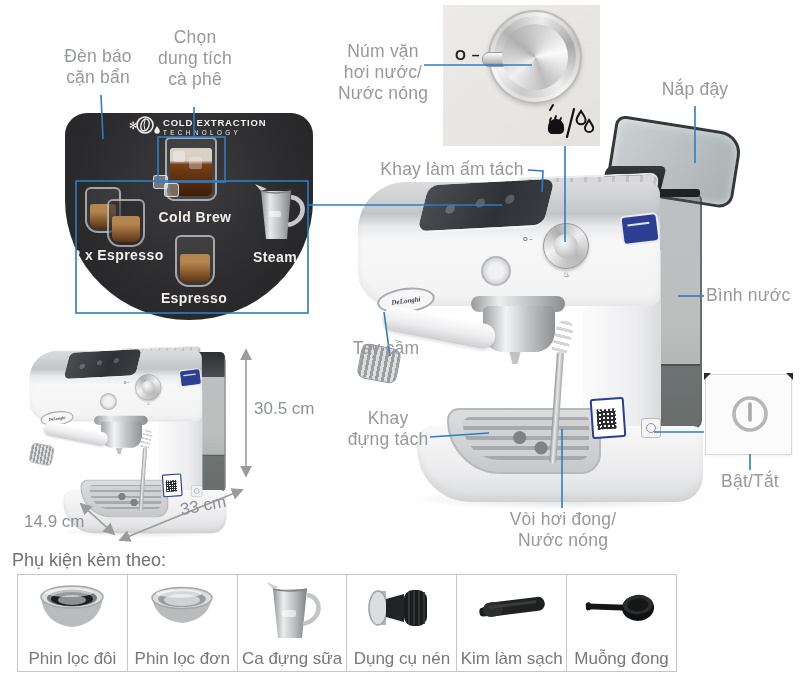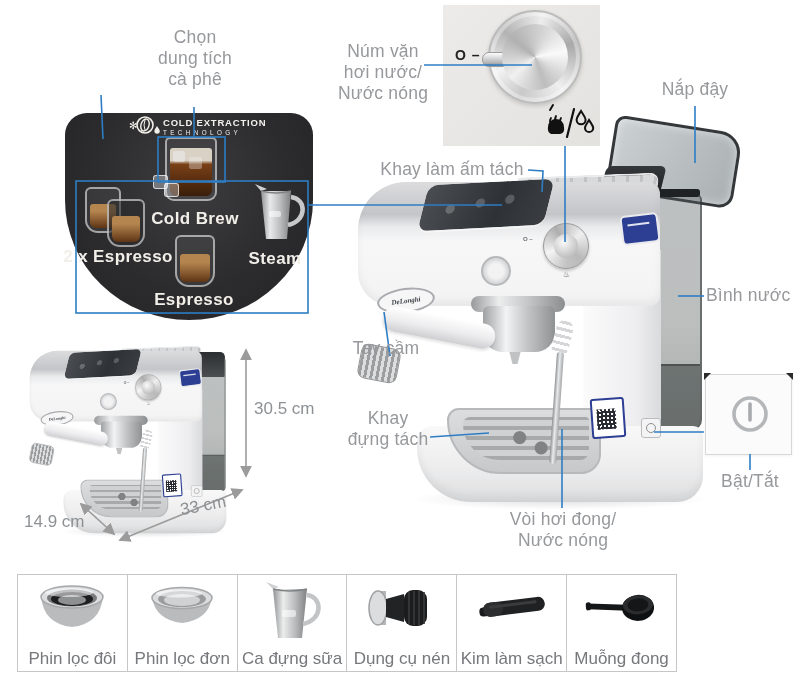--- a/index.html
+++ b/index.html
@@ -12,21 +12,21 @@
   .ctr{transform:translateX(-50%);}
   
   .overlay{position:absolute;left:0;top:0;z-index:10;pointer-events:none;}
   
   .panel{position:absolute;left:65px;top:113px;width:248px;height:207px;z-index:3;
          background:radial-gradient(ellipse at 50% 35%,#3d3d40 0%,#2c2c2e 55%,#232325 100%);
          border-radius:22px 22px 50% 50%/22px 22px 58% 58%;}
   .panel .logo-text{position:absolute;left:98px;top:4px;color:#f4f2ee;}
   .panel .logo-text .l1{font-size:9.5px;font-weight:bold;letter-spacing:.8px;}
   .panel .logo-text .l2{font-size:6.3px;letter-spacing:3.4px;margin-top:1px;}
-  .p-item{position:absolute;color:#f2efe9;font-size:17px;font-weight:bold;
+  .p-item{position:absolute;color:#f2efe9;font-size:14px;font-weight:bold;
           letter-spacing:.4px;transform:translateX(-50%);white-space:nowrap;}
   
   .glass{position:absolute;border:2px solid rgba(255,255,255,.55);border-radius:5px 5px 9px 9px;
          background:rgba(255,255,255,.06);}
   .glass .fill{position:absolute;left:3px;right:3px;bottom:3px;border-radius:3px 3px 6px 6px;}
   .cube{position:absolute;width:13px;height:12px;border:1.5px solid rgba(255,255,255,.7);
         background:rgba(235,238,240,.35);border-radius:3px;}
   .pitcher-body{position:absolute;}
   
   .knob-inset{position:absolute;left:443px;top:5px;width:157px;height:141px;
@@ -294,40 +294,43 @@
       <line x1="654" y1="432" x2="704" y2="432"></line>
       <line x1="750" y1="454" x2="750" y2="470"></line>
     </g>
     <g stroke="#9b9b9b" stroke-width="1.6" fill="none">
       <line x1="246" y1="350" x2="246" y2="476" marker-start="url(#arr)" marker-end="url(#arr)"></line>
       <line x1="81" y1="504" x2="114" y2="534" marker-start="url(#arr)" marker-end="url(#arr)"></line>
       <line x1="120" y1="540" x2="242" y2="490" marker-start="url(#arr)" marker-end="url(#arr)"></line>
     </g>
   </svg>
 
+  <div class="lbl ctr" style="left:98px;top:46px;">Đèn báo
+cặn bẩn</div>
   <div class="lbl ctr" style="left:195px;top:27px;">Chọn
 dung tích
 cà phê</div>
   <div class="lbl ctr" style="left:383px;top:41px;">Núm vặn
 hơi nước/
 Nước nóng</div>
   <div class="lbl ctr" style="left:695px;top:79px;">Nắp đậy</div>
   <div class="lbl ctr" style="left:452px;top:159px;">Khay làm ấm tách</div>
   <div class="lbl ctr" style="left:386px;top:290px;margin-top:48px;">Tay cầm</div>
   <div class="lbl ctr" style="left:388px;top:408px;">Khay
 đựng tách</div>
   <div class="lbl left" style="left:706px;top:285px;">Bình nước</div>
   <div class="lbl ctr" style="left:750px;top:471px;">Bật/Tắt</div>
   <div class="lbl ctr" style="left:563px;top:509px;">Vòi hơi đong/
 Nước nóng</div>
 
   <div class="dim" style="left:254px;top:399px;">30.5 cm</div>
   <div class="dim" style="left:24px;top:512px;">14.9 cm</div>
   <div class="dim" style="left:180px;top:496px;transform:rotate(-11deg);">33 cm</div>
 
+  <div class="acc-heading">Phụ kiện kèm theo:</div>
   <div class="acc-table">
 
     <div class="acc-cell">
       <svg width="72" height="58" viewBox="0 0 72 58">
         <path d="M5 17 Q8 44 36 47 Q64 44 67 17 Z" fill="#b9bbbd"></path>
         <ellipse cx="36" cy="17" rx="31" ry="11" fill="#dcdddf" stroke="#a5a7a9" stroke-width="1.5"></ellipse>
         <ellipse cx="36" cy="18" rx="25" ry="8.5" fill="#77797b"></ellipse>
         <ellipse cx="36" cy="19" rx="21" ry="7" fill="#1d1e20"></ellipse>
         <ellipse cx="36" cy="20" rx="14" ry="5" fill="#8d8f91"></ellipse>
         <ellipse cx="33" cy="12.5" rx="24" ry="4.5" fill="rgba(255,255,255,.55)"></ellipse>

